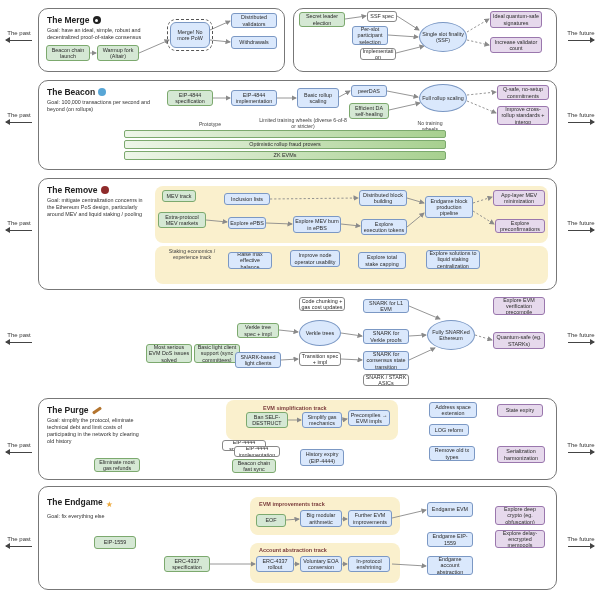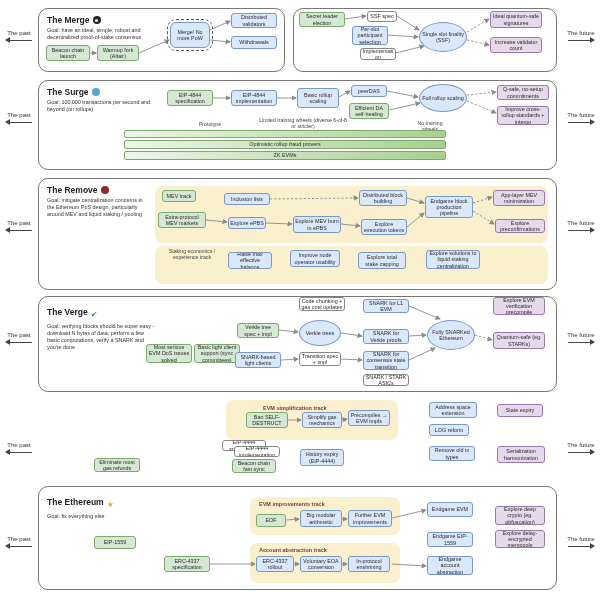--- a/index.html
+++ b/index.html
@@ -64,46 +64,46 @@
     <div class="sec-head">
       <span class="sec-title">The Merge</span>
       <span class="icon icon-panda"></span>
     </div>
     <div class="sec-goal" style="width:100px;">Goal: have an ideal, simple, robust and decentralized proof-of-stake consensus</div>
   </div>
   <div class="section" style="left:293px;top:8px;width:264px;height:64px;"></div>
 
   <div class="section" style="left:38px;top:80px;width:519px;height:90px;">
     <div class="sec-head">
-      <span class="sec-title">The Surge</span>
+      <span class="sec-title">The Beacon</span>
       <span class="icon icon-wave"></span>
     </div>
     <div class="sec-goal" style="width:118px;">Goal: 100,000 transactions per second and beyond (on rollups)</div>
   </div>
 
   <div class="section" style="left:38px;top:178px;width:519px;height:112px;">
     <div class="sec-head">
       <span class="sec-title">The Remove</span>
       <span class="icon icon-devil"></span>
     </div>
     <div class="sec-goal" style="width:104px;">Goal: mitigate centralization concerns in the Ethereum PoS design, particularly around MEV and liquid staking / pooling</div>
   </div>
 
-  <div class="section" style="left:38px;top:296px;width:519px;height:96px;">
-    <div class="sec-head">
-      <span class="sec-title">The Verge</span>
-      <span class="icon icon-check"></span>
-    </div>
-    <div class="sec-goal" style="width:108px;">Goal: verifying blocks should be super easy - download N bytes of data, perform a few basic computations, verify a SNARK and you're done</div>
-  </div>
-
+
+  <div class="section" style="left:38px;top:398px;width:519px;height:82px;">
+    <div class="sec-head">
+      <span class="sec-title">The Purge</span>
+      <span class="icon icon-broom"></span>
+    </div>
+    <div class="sec-goal" style="width:100px;">Goal: simplify the protocol, eliminate technical debt and limit costs of participating in the network by clearing old history</div>
+  </div>
 
   <div class="section" style="left:38px;top:486px;width:519px;height:104px;">
     <div class="sec-head">
-      <span class="sec-title">The Ethereum</span>
+      <span class="sec-title">The Endgame</span>
       <span class="icon icon-sparkle"></span>
     </div>
     <div class="sec-goal" style="width:90px;">Goal: fix everything else</div>
   </div>
 
   <svg id="connector-svg" width="600" height="598">
     <defs>
       <marker id="arw" markerWidth="6" markerHeight="6" refX="5" refY="3" orient="auto">
         <path d="M0,0 L6,3 L0,6 Z" fill="#8a8a8a"></path>
       </marker>

